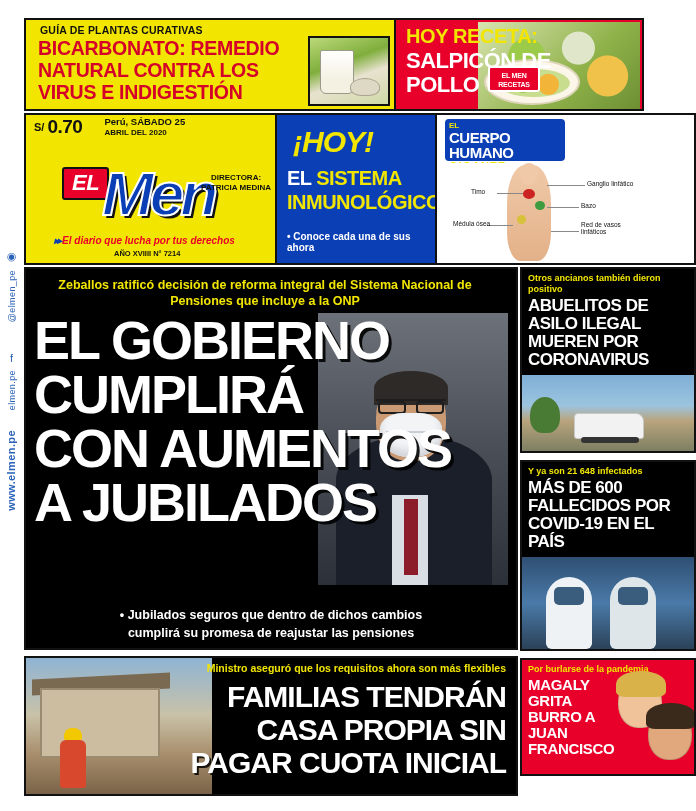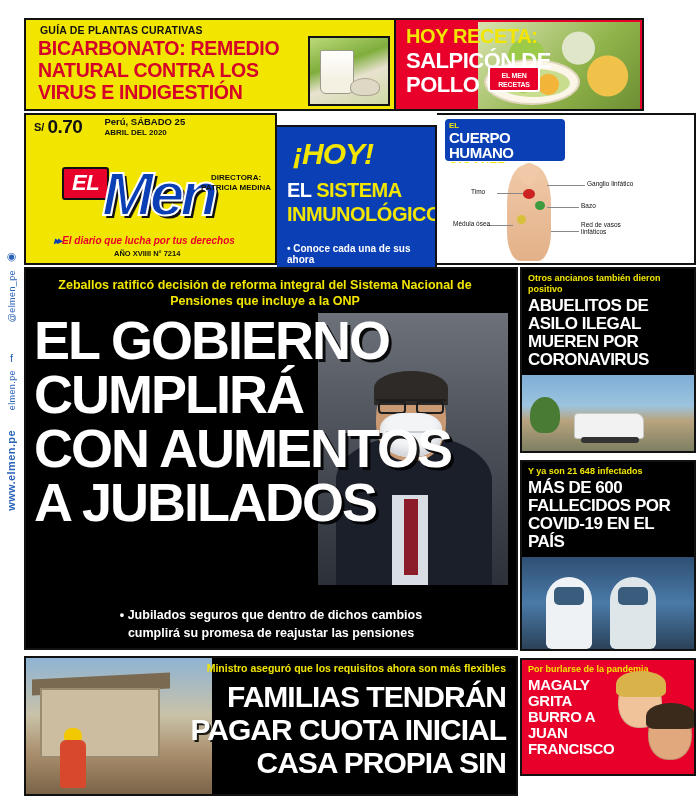--- a/index.html
+++ b/index.html
@@ -255,21 +255,21 @@
     left: 175px; top: 34px;
     font-size: 8px;
     font-weight: bold;
     color: #111;
     text-align: center;
     line-height: 10px;
   }
 
   .hoy-box {
     position: absolute;
-    left: 253px; top: 12px;
+    left: 253px; top: 0;
     width: 160px; height: 152px;
     background: #0b3fb5;
     border: 2px solid #111;
     border-left: 0;
     overflow: hidden;
   }
   .hoy-title {
     position: absolute;
     left: 16px; top: 10px;
     font-size: 30px;
@@ -810,18 +810,18 @@
 
   <div class="bottom">
     <div class="photo">
       <div class="roof"></div>
       <div class="house"></div>
       <div class="worker"></div>
     </div>
     <div class="kick">Ministro aseguró que los requisitos ahora son más flexibles</div>
     <div class="head">
       <div>FAMILIAS TENDRÁN</div>
+      <div>CASA PROPIA SIN</div>
       <div>PAGAR CUOTA INICIAL</div>
-      <div>CASA PROPIA SIN</div>
     </div>
   </div>
 
 </div>
 
 </body></html>

